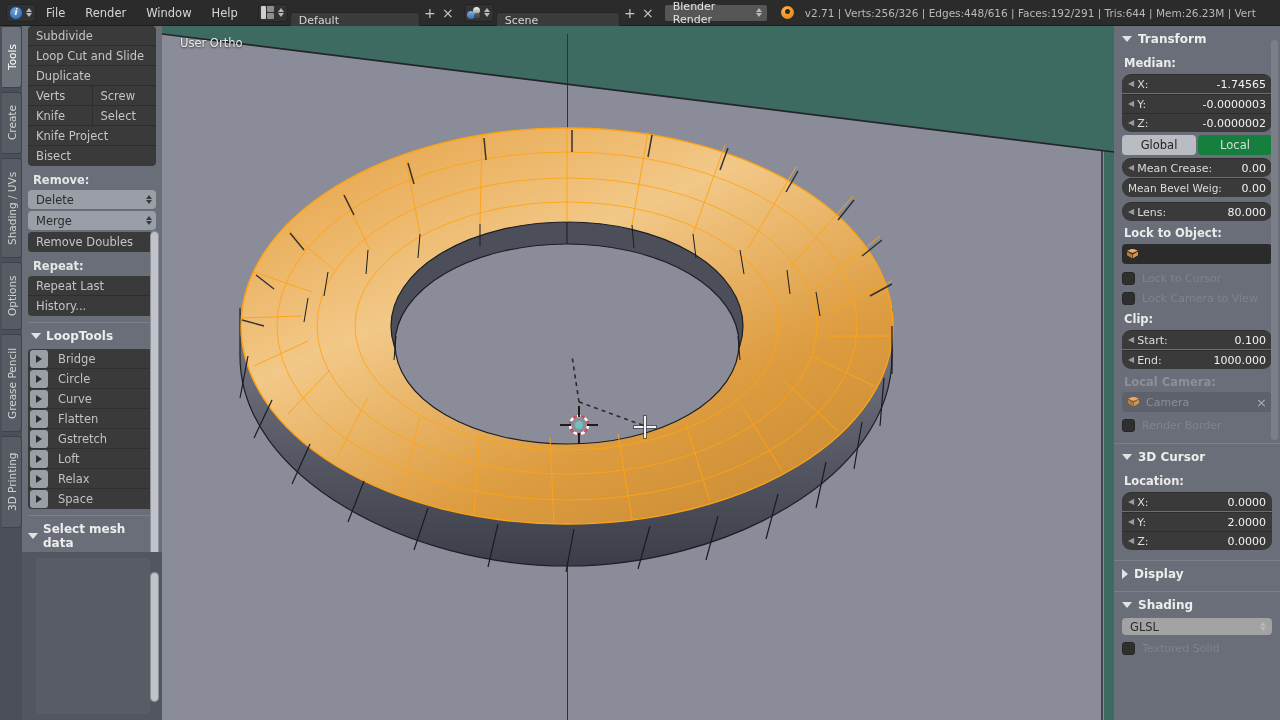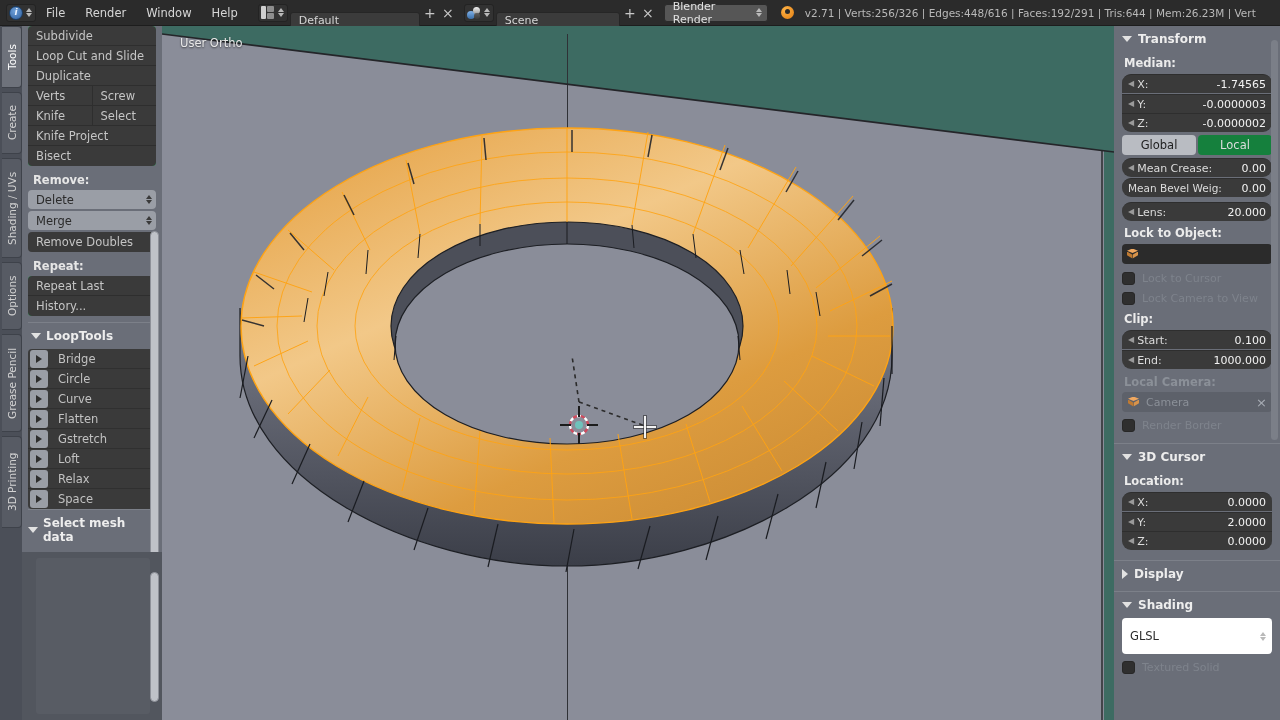--- a/index.html
+++ b/index.html
@@ -197,20 +197,21 @@
   .tp-scroll {
     position: absolute; right: 3px; top: 205px;
     width: 9px; height: 340px;
     background: #bfc2c8; border: 1px solid #8e9199; border-radius: 5px;
   }
   .smd-head {
     display: flex; align-items: center; gap: 5px; justify-content: center;
     color: #ededed; font-size: 12px; font-weight: bold;
     padding: 6px 0;
     border-top: 1px solid #7c8089;
+    margin-top: 6px;
   }
   .smd-body {
     position: absolute; left: 22px; top: 552px;
     width: 140px; height: 168px; background: #52565e;
   }
   .smd-body .inner {
     position: absolute; left: 14px; top: 6px; right: 12px; bottom: 6px;
     background: #585c64; border-radius: 3px;
   }
   .smd-scroll {
@@ -343,21 +344,21 @@
   .cbrow.dim span { color: #7e838c; }
   .localcam {
     height: 20px; background: #5d616a; border-radius: 4px;
     display: flex; align-items: center; padding: 0 5px; gap: 6px;
     margin-bottom: 3px; cursor: default;
   }
   .localcam .lc-name { color: #8b9098; font-size: 11px; flex: 1; }
   .localcam .lc-x { color: #a8adb5; font-size: 13px; }
   .dimlabel { color: #8b9098; font-size: 11.5px; font-weight: bold; padding: 4px 0 3px 2px; }
   .glsl-select {
-    height: 36px; background: #ffffff; border-radius: 4px;
+    height: 17px; background: #a3a3a3; border-radius: 4px;
     display: flex; align-items: center; justify-content: space-between;
     padding: 0 5px 0 8px; color: #2b2b2b; font-size: 11.5px;
     margin-bottom: 3px; cursor: default;
   }
   .rp-scroll {
     position: absolute; right: 2px; top: 14px; width: 7px; height: 400px;
     background: #7b7f88; border-radius: 4px;
   }
 </style>
 </head>
@@ -750,21 +751,21 @@
         <span class="nf-v">0.00</span>
       </div>
     </div>
 
     <div class="rp-body">
       <div class="numfield">
         <span class="nf-l">
             <span class="nf-arr">◀</span>
             <span>Lens:</span>
           </span>
-        <span class="nf-v">20.000</span>
+        <span class="nf-v">80.000</span>
       </div>
 
       <div class="rp-sub">Lock to Object:</div>
       <div class="objfield">
         <span class="cube-icon">
           <i class="cf top"></i>
             <i class="cf lft"></i>
             <i class="cf rgt"></i>
         </span>
         <span style="margin-left:6px;color:#bfbfbf;font-size:11px;"></span>

